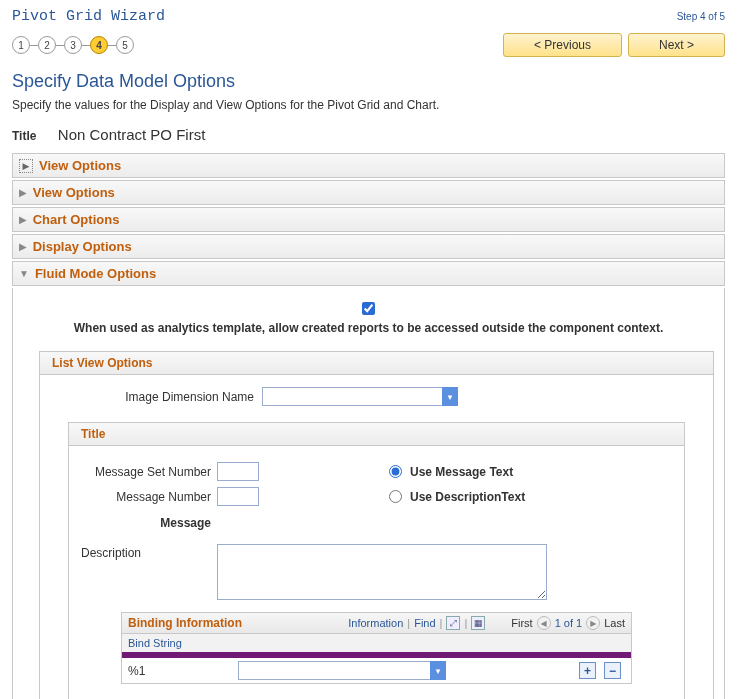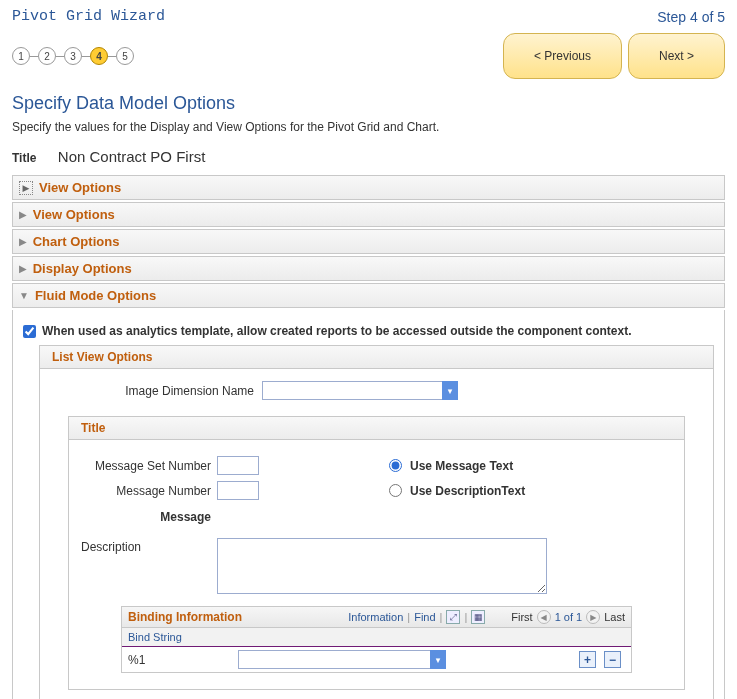--- a/index.html
+++ b/index.html
@@ -1,40 +1,40 @@
 <!DOCTYPE html>
 <html><head>
 <meta charset="utf-8">
 <style>
 * { box-sizing: border-box; margin: 0; padding: 0; }
 body { font-family: Arial, Helvetica, sans-serif; font-size: 12px; color: #333; background: #fff; padding: 8px 12px; }
 .header-row { display: flex; justify-content: space-between; align-items: center; margin-bottom: 8px; }
 .wizard-title { color: #2b5797; font-size: 15px; font-weight: normal; font-family: Liberation Mono, monospace; }
-.step-indicator { color: #2b5797; font-size: 14px; }
+.step-indicator { color: #2b5797; font-size: 10px; }
 .steps-nav-row { display: flex; justify-content: space-between; align-items: center; margin-bottom: 14px; }
 .step-circles { display: flex; align-items: center; gap: 0; }
 .step-circle { width: 18px; height: 18px; border: 1px solid #999; border-radius: 50%; display: inline-flex; align-items: center; justify-content: center; font-size: 10px; color: #444; background: #fff; cursor: pointer; }
 .step-circle.active { background: #ffcc33; border-color: #b38600; font-weight: bold; }
 .step-line { width: 8px; height: 1px; background: #999; }
 .nav-buttons { display: flex; gap: 6px; }
-.nav-btn { background: linear-gradient(#fff3d0, #ffe28a); border: 1px solid #d4b450; padding: 15px 30px; font-size: 12px; color: #333; cursor: pointer; border-radius: 12px; text-align: center; }
+.nav-btn { background: linear-gradient(#fff3d0, #ffe28a); border: 1px solid #d4b450; padding: 4px 30px; font-size: 12px; color: #333; cursor: pointer; border-radius: 3px; text-align: center; }
 .section-title { color: #2b5797; font-size: 18px; font-weight: normal; margin-bottom: 6px; }
 .section-desc { font-size: 12px; color: #333; margin-bottom: 14px; }
 .title-row { margin-bottom: 10px; }
 .title-label { font-size: 12px; font-weight: bold; display: inline-block; margin-right: 18px; }
 .title-value { font-size: 15px; color: #333; }
 .accordion { border: 1px solid #c8c8c8; background: linear-gradient(#f8f8f8, #ececec); margin-bottom: 2px; padding: 4px 6px; display: flex; align-items: center; gap: 6px; cursor: pointer; }
 .accordion .tri { font-size: 10px; color: #888; }
 .accordion .tri.down::before { content: "▼"; }
 .accordion .tri.right::before { content: "▶"; }
 .accordion-title { color: #c05f0e; font-size: 13px; font-weight: bold; }
 .accordion.first-box { position: relative; }
 .first-box-icon { border: 1px dotted #888; width: 14px; height: 14px; display: inline-flex; align-items: center; justify-content: center; font-size: 9px; color: #666; }
 .fluid-body { border: 1px solid #c8c8c8; border-top: none; padding: 14px 10px 20px 10px; }
-.checkbox-row { display: flex; align-items: center; gap: 6px; margin-bottom: 7px; }
+.checkbox-row { display: flex; align-items: center; gap: 6px; margin-bottom: 16px; flex-direction: column; }
 .checkbox-row input { width: 13px; height: 13px; accent-color: #2b6cd4; }
 .checkbox-row label { font-size: 12px; font-weight: bold; }
 .sub-panel { border: 1px solid #c8c8c8; margin: 4px 0 0 16px; }
 .sub-panel-header { background: linear-gradient(#f8f8f8, #ececec); border-bottom: 1px solid #c8c8c8; padding: 4px 6px; display: flex; align-items: center; gap: 6px; }
 .sub-panel-title { color: #c05f0e; font-size: 12px; font-weight: bold; }
 .sub-panel-body { padding: 12px; }
 .form-row { display: flex; align-items: center; margin-bottom: 4px; }
 .form-label { width: 210px; text-align: right; padding-right: 8px; color: #333; font-size: 12px; }
 .select-blue { width: 196px; height: 19px; border: 1px solid #9caccf; background: #fff; font-size: 12px; appearance: none; padding: 1px 4px; }
 .select-wrap { position: relative; display: inline-block; }
@@ -58,21 +58,21 @@
 .grid-head { background: linear-gradient(#f6f6f6, #e8e8e8); border-bottom: 1px solid #c8c8c8; display: flex; align-items: center; justify-content: space-between; padding: 3px 6px; }
 .grid-title { color: #c05f0e; font-weight: bold; font-size: 12px; }
 .grid-tools { display: flex; align-items: center; gap: 4px; font-size: 11px; color: #2b5797; }
 .grid-tools .link { cursor: pointer; }
 .grid-tools .sep { color: #999; }
 .tool-icon { width: 14px; height: 14px; border: 1px solid #8aa; display: inline-flex; align-items: center; justify-content: center; font-size: 9px; color: #447; cursor: pointer; background: #eef; }
 .pager { display: flex; align-items: center; gap: 4px; font-size: 11px; color: #333; }
 .pager .lbl { color: #333; }
 .pager .num { color: #2b5797; }
 .nav-circ { width: 14px; height: 14px; border: 1px solid #bbb; border-radius: 50%; background: #f2f2f2; display: inline-flex; align-items: center; justify-content: center; font-size: 8px; color: #888; cursor: pointer; }
-.grid-cols { display: flex; background: #f2f2f2; border-bottom: 1px solid #701a75; font-size: 11px; color: #2b5797; }
+.grid-cols { display: flex; background: #f2f2f2; border-bottom: 6px solid #701a75; font-size: 11px; color: #2b5797; }
 .grid-cols .c1 { width: 110px; padding: 3px 6px; }
 .grid-cols .c2 { flex: 1; padding: 3px 6px; }
 .grid-row { display: flex; align-items: center; padding: 3px 6px; }
 .grid-row .c1 { width: 110px; font-size: 12px; }
 .grid-row .c2 { flex: 1; }
 .grid-row .actions { display: flex; gap: 8px; margin-left: 12px; margin-right: 4px; }
 .sq-btn { width: 17px; height: 17px; border: 1px solid #6a8fc7; background: #eaf1fb; color: #2b5797; display: inline-flex; align-items: center; justify-content: center; font-size: 12px; cursor: pointer; font-weight: bold; }
 .c2 .select-wrap .select-blue { width: 208px; }
 </style>
 </head>

